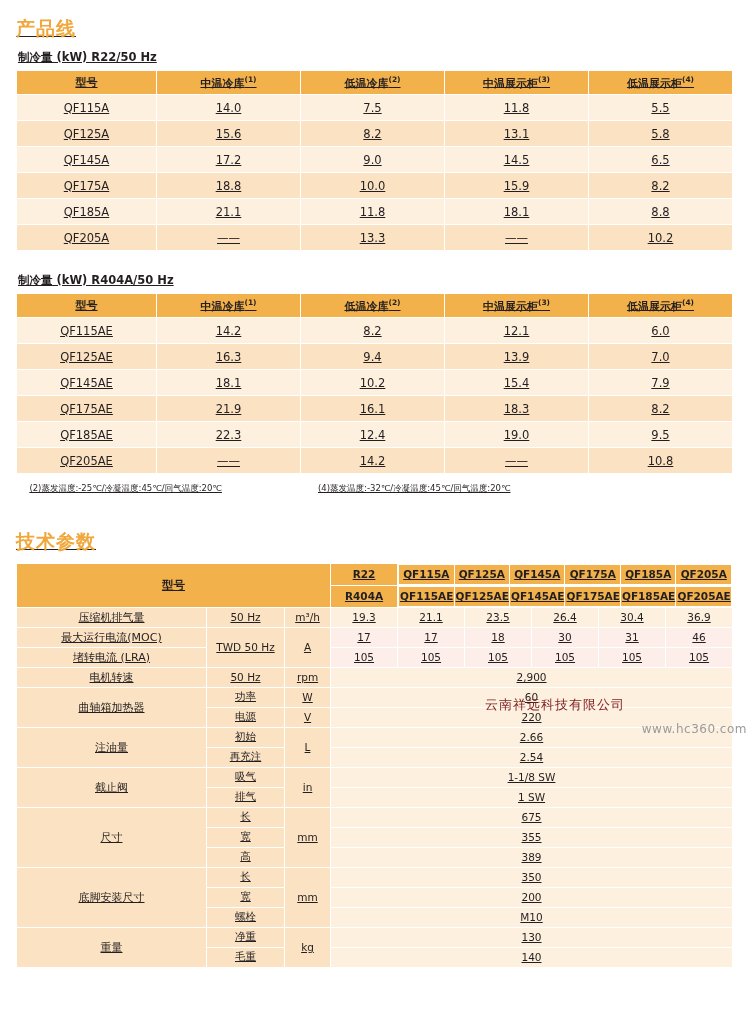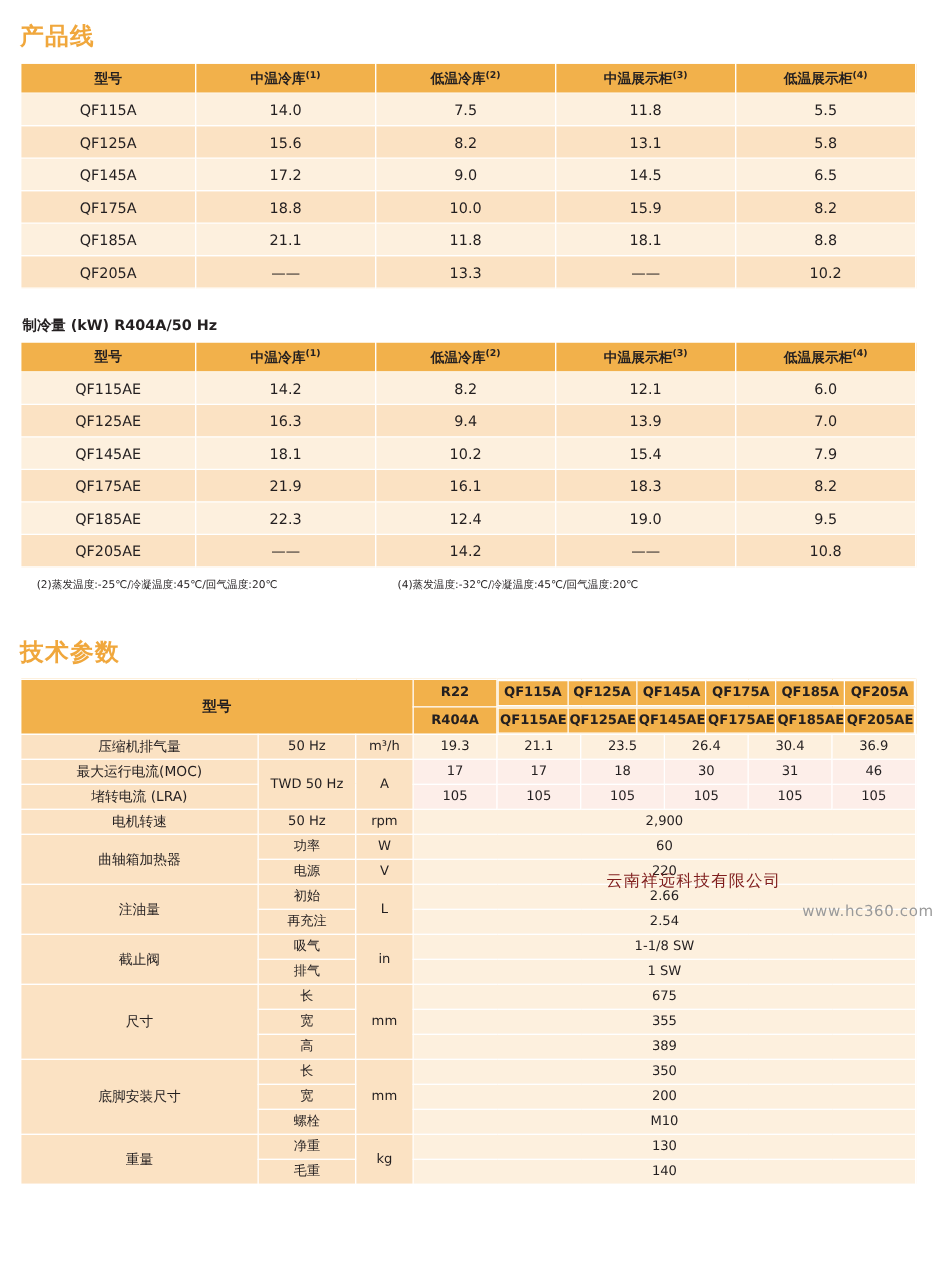--- a/index.html
+++ b/index.html
@@ -4,21 +4,21 @@
 <style>
   * { box-sizing: border-box; }
   html, body {
     margin: 0; padding: 0;
     width: 755px; height: 1024px;
     background: #ffffff;
     font-family: "DejaVu Sans", "Liberation Sans", sans-serif;
     color: #231f20;
     overflow: hidden;
   }
-  .page { position: relative; width: 755px; height: 740px; padding: 12px 16px 0 16px; }
+  .page { position: relative; width: 755px; height: 740px; padding: 12px 16px 0 16px; text-decoration: underline; }
 
   h1.section-title {
     font-size: 19px;
     font-weight: bold;
     color: #f0a73c;
     margin: 4px 0 8px 0;
     letter-spacing: 1px;
   }
   .subtitle {
     font-size: 11.5px;
@@ -151,20 +151,21 @@
     letter-spacing: 1px;
   }
 </style>
 </head>
 <body>
 
 <div class="page">
 
   <h1 class="section-title">产品线</h1>
 
+  <div class="subtitle">制冷量 (kW) R22/50 Hz</div>
 
   <table class="cap">
     <colgroup>
       <col style="width:140px">
         <col style="width:144px">
         <col style="width:144px">
         <col style="width:144px">
         <col style="width:144px">
     </colgroup>
     <thead>

